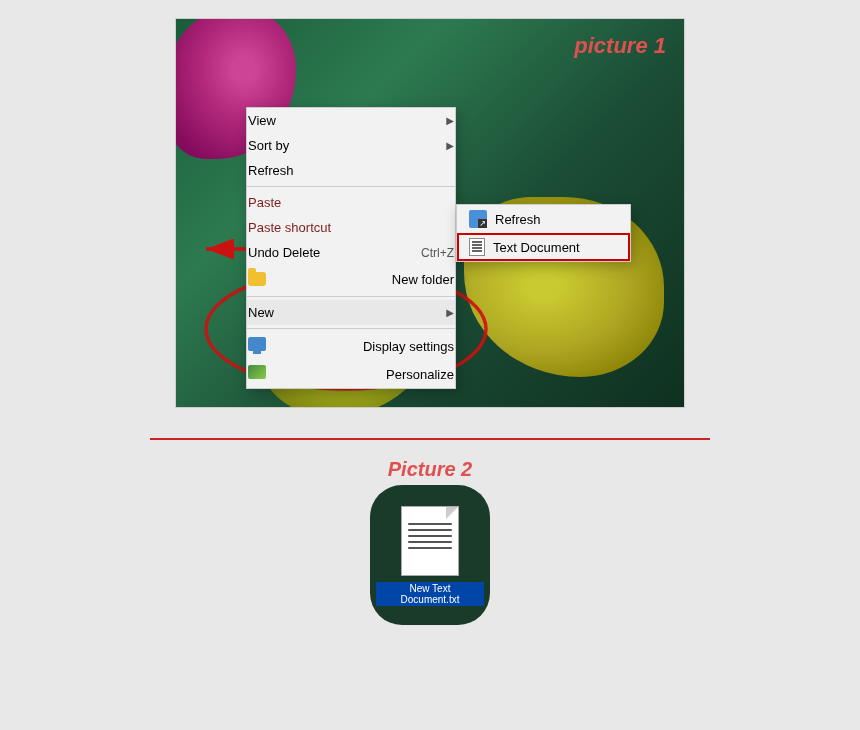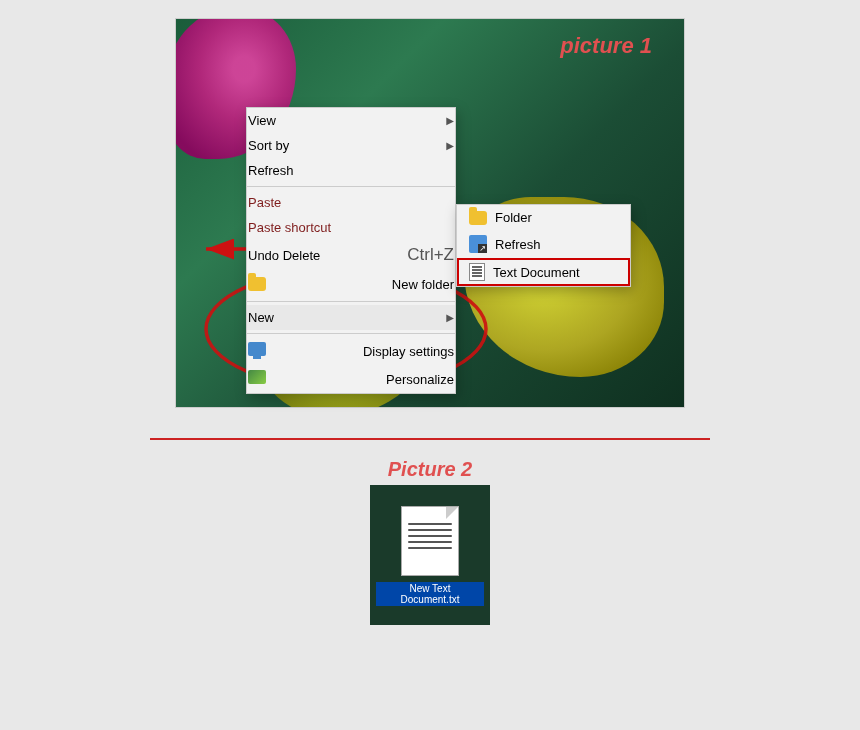--- a/index.html
+++ b/index.html
@@ -54,21 +54,21 @@
       bottom: -10px; left: 80px;
       width: 180px; height: 160px;
       background: radial-gradient(ellipse at 50% 40%, #d4d820 20%, #b0b010 60%, #888000 90%);
       border-radius: 60% 40% 70% 50%;
       opacity: 0.8;
     }
 
     .picture1-label {
       position: absolute;
       top: 14px;
-      right: 32px;
+      right: 18px;
       color: #e05050;
       font-size: 22px;
       font-style: italic;
       font-weight: 600;
       z-index: 10;
     }
 
     
     .annotation-svg {
       position: absolute;
@@ -94,21 +94,21 @@
     .ctx-item {
       padding: 5px 1px;
       display: flex;
       align-items: center;
       justify-content: space-between;
       cursor: pointer;
       white-space: nowrap;
     }
     .ctx-item.disabled { color: #7f1d1d; cursor: default; }
     .ctx-separator { height: 1px; background: #ccc; margin: 3px 0; }
-    .ctx-item .shortcut { color: #555; font-size: 17px; }
+    .ctx-item .shortcut { color: #555; font-size: 12px; }
     .ctx-item .arrow { font-size: 10px; color: #555; }
 
     .ctx-icon {
       width: 18px; height: 18px;
       margin-right: 6px;
       display: inline-block;
       flex-shrink: 0;
     }
     .icon-folder-sm {
       width: 18px; height: 14px;
@@ -249,20 +249,21 @@
     .desktop-icon-box {
       width: 120px;
       height: 140px;
       background: #1a3a2a;
       display: flex;
       flex-direction: column;
       align-items: center;
       justify-content: center;
       padding: 8px 6px 6px;
       position: relative;
+      border-radius: 32px;
     }
     .file-icon-large {
       width: 58px;
       height: 70px;
       background: white;
       border: 1px solid #aaa;
       position: relative;
       margin-bottom: 6px;
     }
     .file-icon-large::before {
@@ -360,24 +361,20 @@
     <div class="ctx-item">
       <span class="ctx-icon">
         <div class="icon-personalize"></div>
       </span>
       <span>Personalize</span>
     </div>
   </div>
 
   <div class="ctx-submenu">
     <div class="sub-item">
-      <div class="icon-folder-sub"></div>
-      <span>Folder</span>
-    </div>
-    <div class="sub-item">
       <div class="icon-shortcut"></div>
       <span>Refresh</span>
     </div>
     <div class="sub-item highlighted">
       <div class="icon-textdoc"></div>
       <span>Text Document</span>
     </div>
   </div>
 </div>
 

